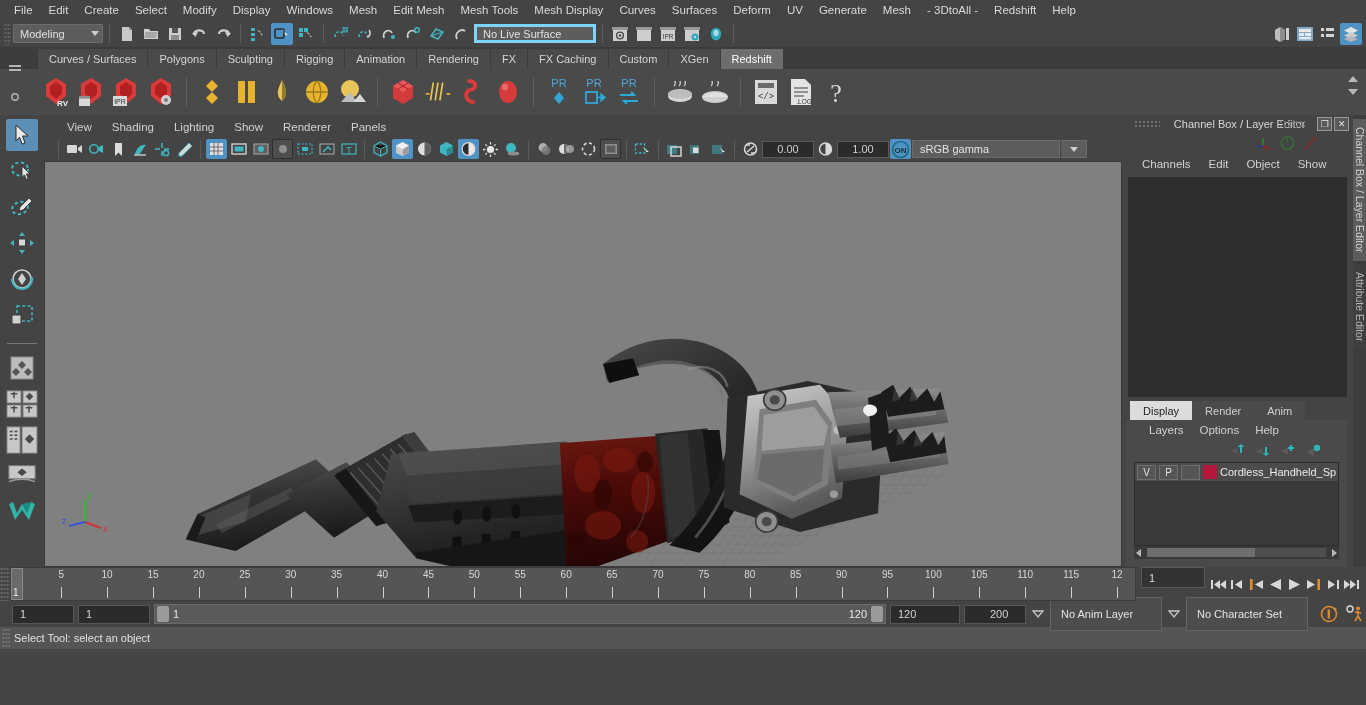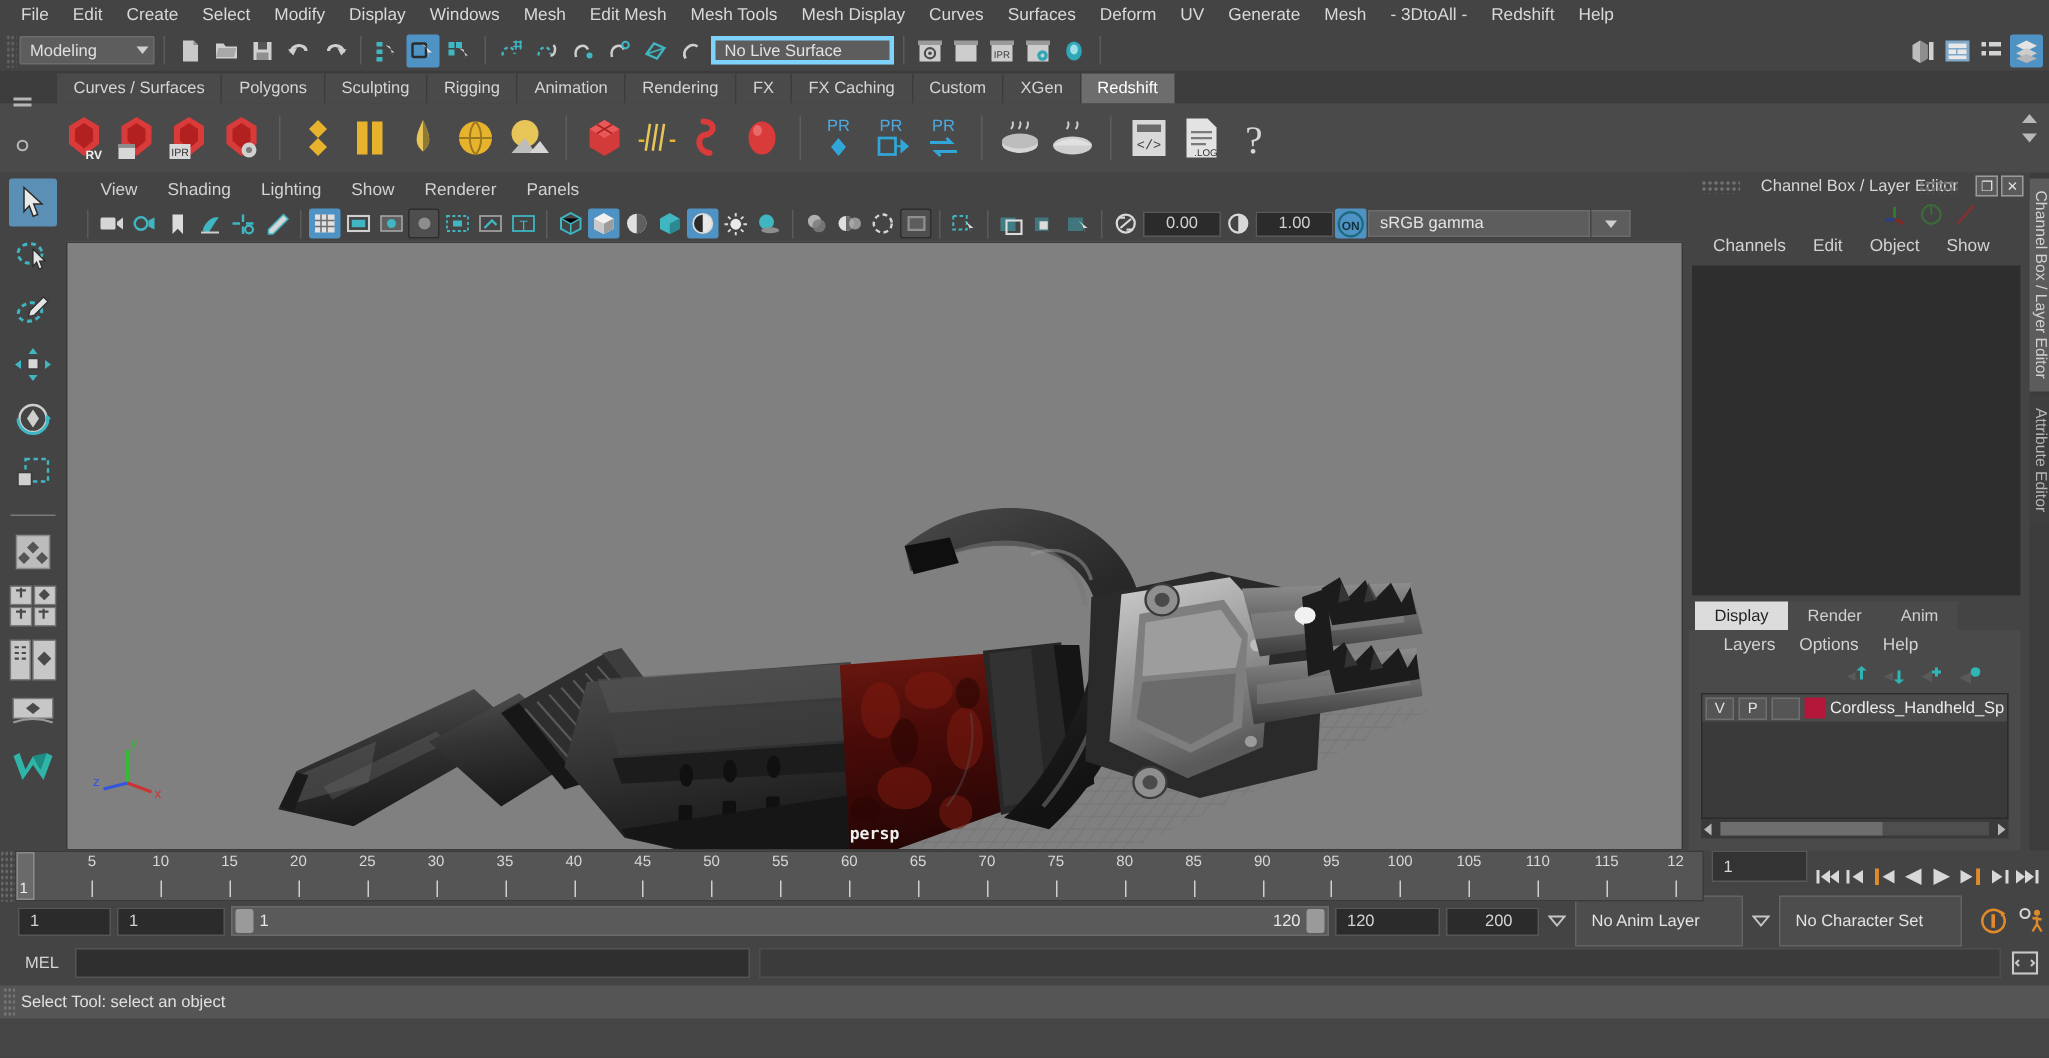--- a/index.html
+++ b/index.html
@@ -981,21 +981,20 @@
 
         <svg style="position:absolute; left:14px; bottom:20px;" width="58" height="58" viewBox="0 0 58 58">
           <line x1="26" y1="34" x2="26" y2="12" stroke="#33bb33" stroke-width="2"></line>
           <line x1="26" y1="34" x2="42" y2="40" stroke="#cc3333" stroke-width="2"></line>
           <line x1="26" y1="34" x2="10" y2="38" stroke="#3355dd" stroke-width="2"></line>
           <text x="28" y="10" font-size="9" fill="#33bb33" font-family="Liberation Sans">y</text>
           <text x="44" y="44" font-size="9" fill="#cc3333" font-family="Liberation Sans">x</text>
           <text x="3" y="36" font-size="9" fill="#3355dd" font-family="Liberation Sans">z</text>
         </svg>
 
-        <div class="vpLabel">persp</div>
       </div>
     </div>
 
     <div class="rdock">
       <div class="rpanel">
 
         <div class="rtitle">
           <div class="tdots" style="position:absolute;left:8px;"></div>
           <span>Channel Box / Layer Editor</span>
           <div class="tdots" style="position:absolute;right:48px;"></div>
@@ -1232,28 +1231,19 @@
       <rect x="9.6" y="5.5" width="2.4" height="9" fill="#e08a2a"></rect>
       <path d="M16 3l3 2-3 2z" fill="#e08a2a"></path>
     </svg>
     <svg width="22" height="20" viewBox="0 0 22 20">
       <circle cx="6" cy="5" r="3" fill="none" stroke="#d7d7d7" stroke-width="1.4"></circle>
       <circle cx="14" cy="4.5" r="2" fill="#e08a2a"></circle>
       <path d="M14 7v5l-3 5M14 12l3 5M11 8l6 1" stroke="#e08a2a" stroke-width="1.6" fill="none"></path>
     </svg>
   </div>
 
-  <div class="melRow">
-    <div class="melLbl">MEL</div>
-    <div class="melIn" style="width:450px;"></div>
-    <div class="melOut"></div>
-    <svg width="20" height="20" viewBox="0 0 20 20" style="margin-right:6px;">
-      <rect x="2" y="3" width="16" height="14" fill="none" stroke="#c9c9c9" stroke-width="1.4"></rect>
-      <path d="M6 8l-2 2 2 2M14 8l2 2-2 2" stroke="#c9c9c9" stroke-width="1.4" fill="none"></path>
-    </svg>
-  </div>
 
   <div class="helpline">
     <div class="hlDots"></div>
     <span>Select Tool: select an object</span>
   </div>
 
 </div>
 
 </body></html>

